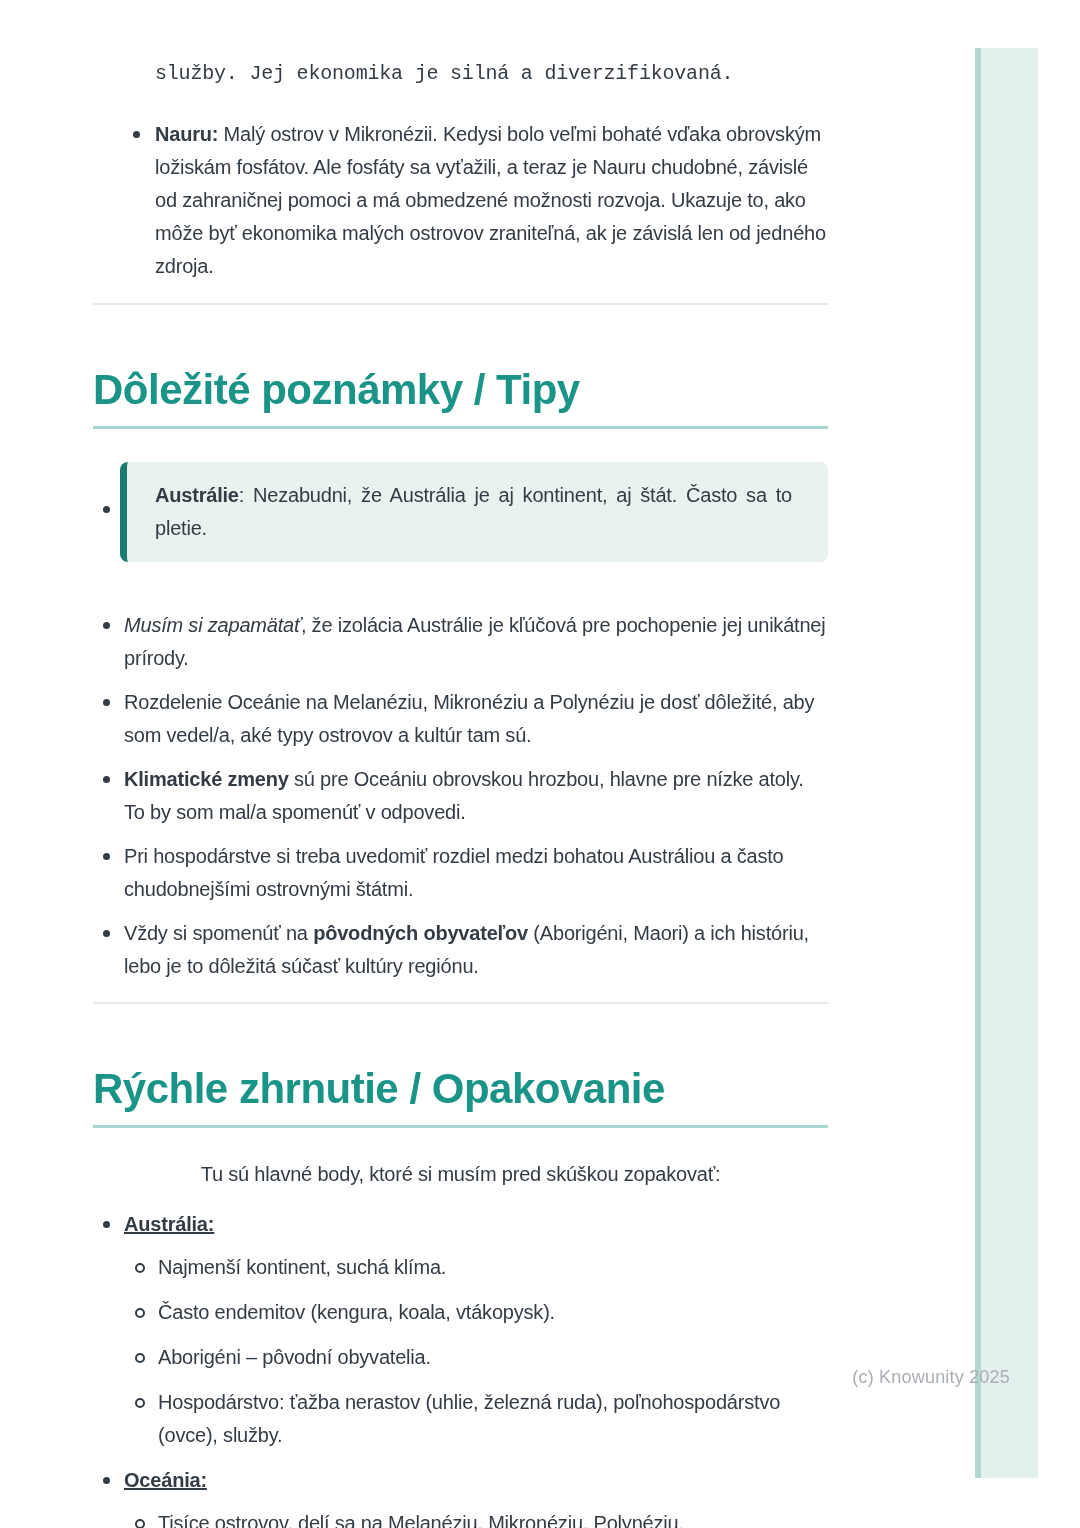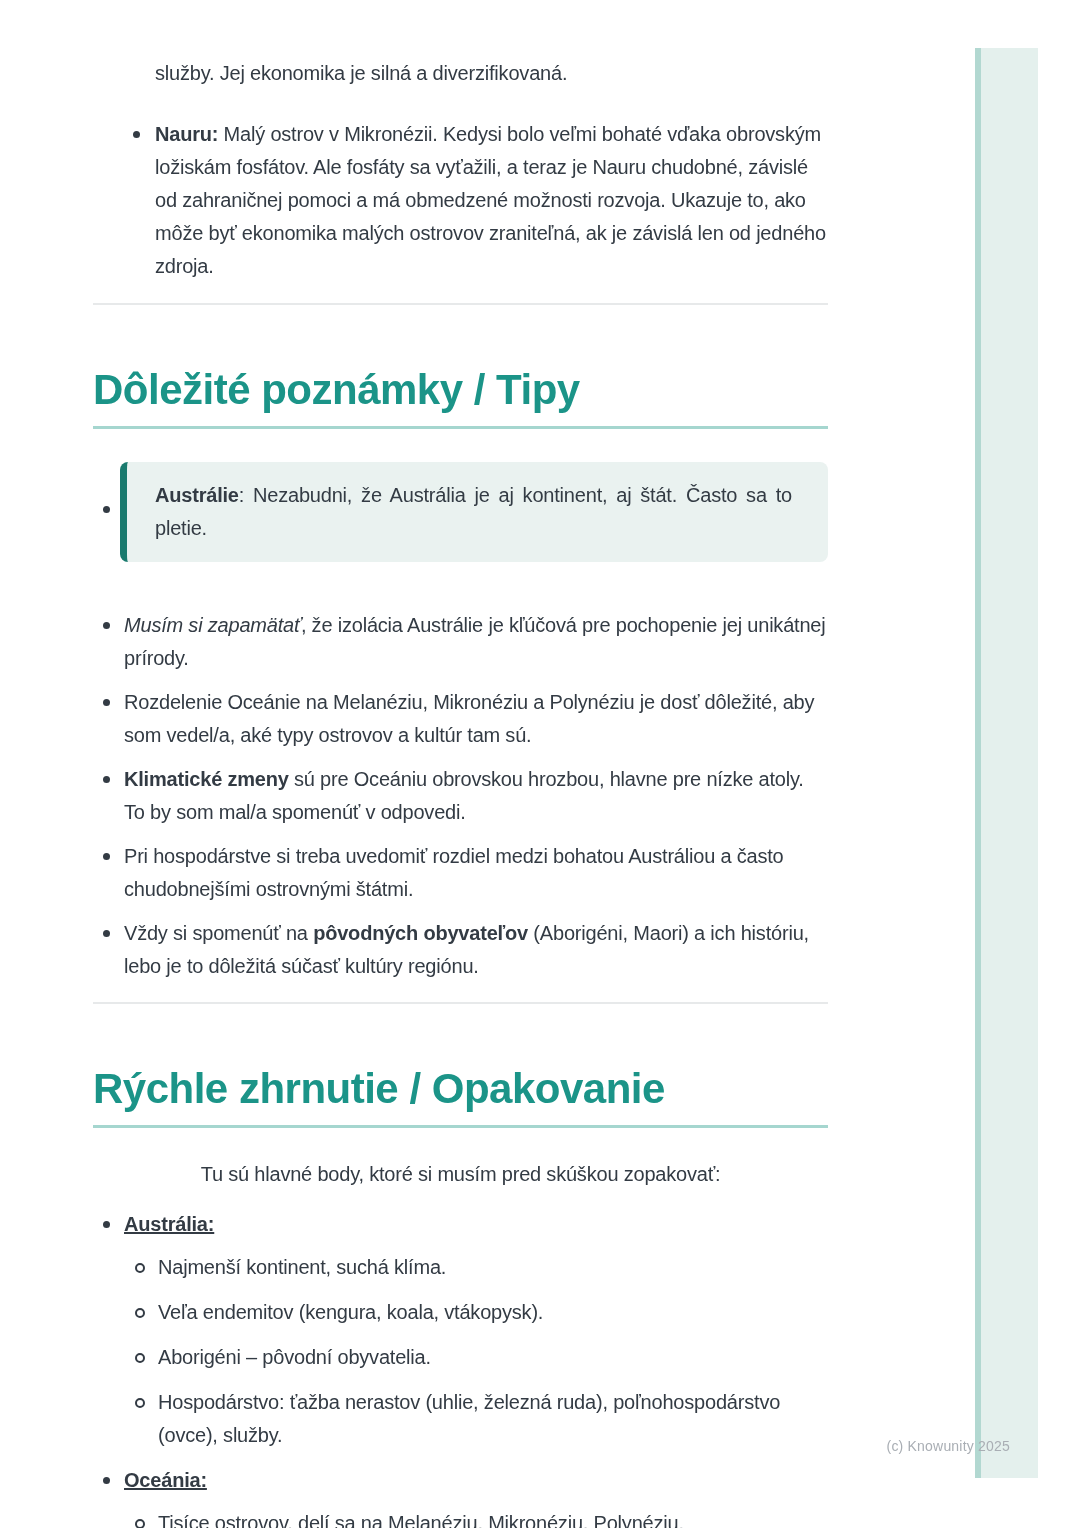--- a/index.html
+++ b/index.html
@@ -17,21 +17,21 @@
   body{
     width:1080px;height:1528px;position:relative;overflow:hidden;
     background:#ffffff;color:var(--body-text-color);
     font-family:"Liberation Sans","DejaVu Sans",sans-serif;
     font-size:20px;line-height:33px;letter-spacing:-0.2px;
   }
   .content{position:absolute;left:93px;top:0;width:735px;}
   p{margin:0;}
   ul{list-style:none;margin:0;padding:0;}
 
-  .continuation{margin:57px 0 4px 62px;}
+  .continuation{margin:57px 0 4px 62px;font-family:Liberation Mono, monospace;}
 
   .intro-list{margin-top:28px;}
   .intro-list>li{position:relative;padding-left:62px;}
   .intro-list>li::before{
     content:"";position:absolute;left:40px;top:13px;width:7px;height:7px;
     border-radius:50%;background:var(--body-text-color);
   }
 
   .divider{border:none;height:2px;background:var(--divider-color);margin:20px 0 0 0;}
   .divider.second{margin-top:19px;}
@@ -78,22 +78,22 @@
 
   .seg-bold{font-weight:700;}
   .seg-italic{font-style:italic;}
   .seg-normal{font-weight:400;font-style:normal;}
 
   .side-bar{
     position:absolute;left:975px;top:48px;width:57px;height:1430px;
     background:var(--side-bar-fill);border-left:6px solid var(--side-bar-edge);
   }
   .page-footer{
-    position:absolute;top:1437px;right:70px;z-index:2;
-    font-size:14px;line-height:18px;letter-spacing:0.2px;
+    position:absolute;top:1368px;right:70px;z-index:2;
+    font-size:18px;line-height:18px;letter-spacing:0.2px;
     color:var(--footer-text-color);
   }
 </style>
 </head>
 <body>
 
 <div class="side-bar"></div>
 
 <div class="content">
 
@@ -125,21 +125,21 @@
   <h2 class="section-title">Rýchle zhrnutie / Opakovanie</h2>
   <div class="title-underline"></div>
 
   <p class="summary-intro">Tu sú hlavné body, ktoré si musím pred skúškou zopakovať:</p>
 
   <ul class="summary-list">
     <li>
       <span class="group-label">Austrália:</span>
       <ul class="sub-list">
         <li>Najmenší kontinent, suchá klíma.</li>
-        <li>Veľa endemitov (kengura, koala, vtákopysk).</li>
+        <li>Často endemitov (kengura, koala, vtákopysk).</li>
         <li>Aborigéni – pôvodní obyvatelia.</li>
         <li>Hospodárstvo: ťažba nerastov (uhlie, železná ruda), poľnohospodárstvo (ovce), služby.</li>
       </ul>
     </li>
     <li>
       <span class="group-label">Oceánia:</span>
       <ul class="sub-list">
         <li>Tisíce ostrovov, delí sa na Melanéziu, Mikronéziu, Polynéziu.</li>
       </ul>
     </li>

